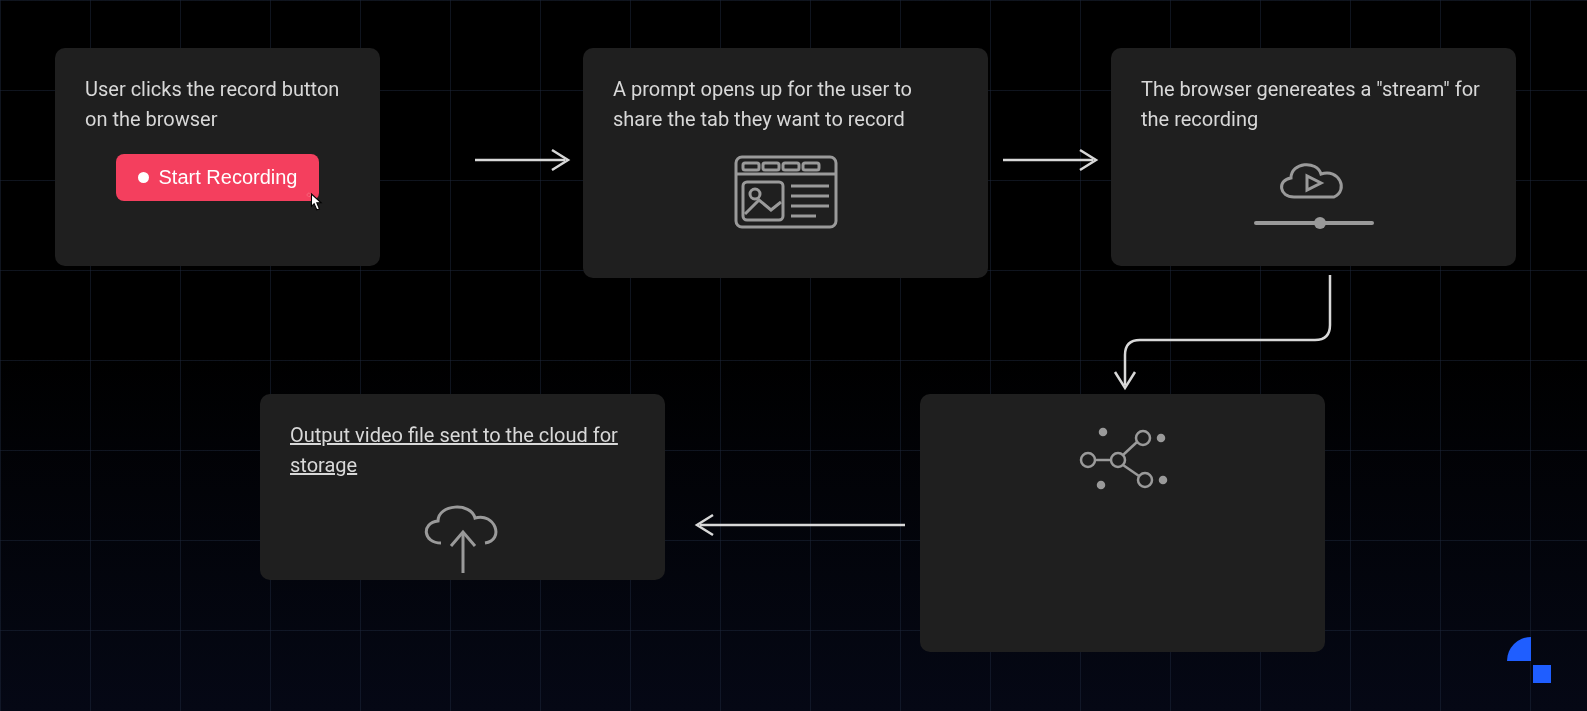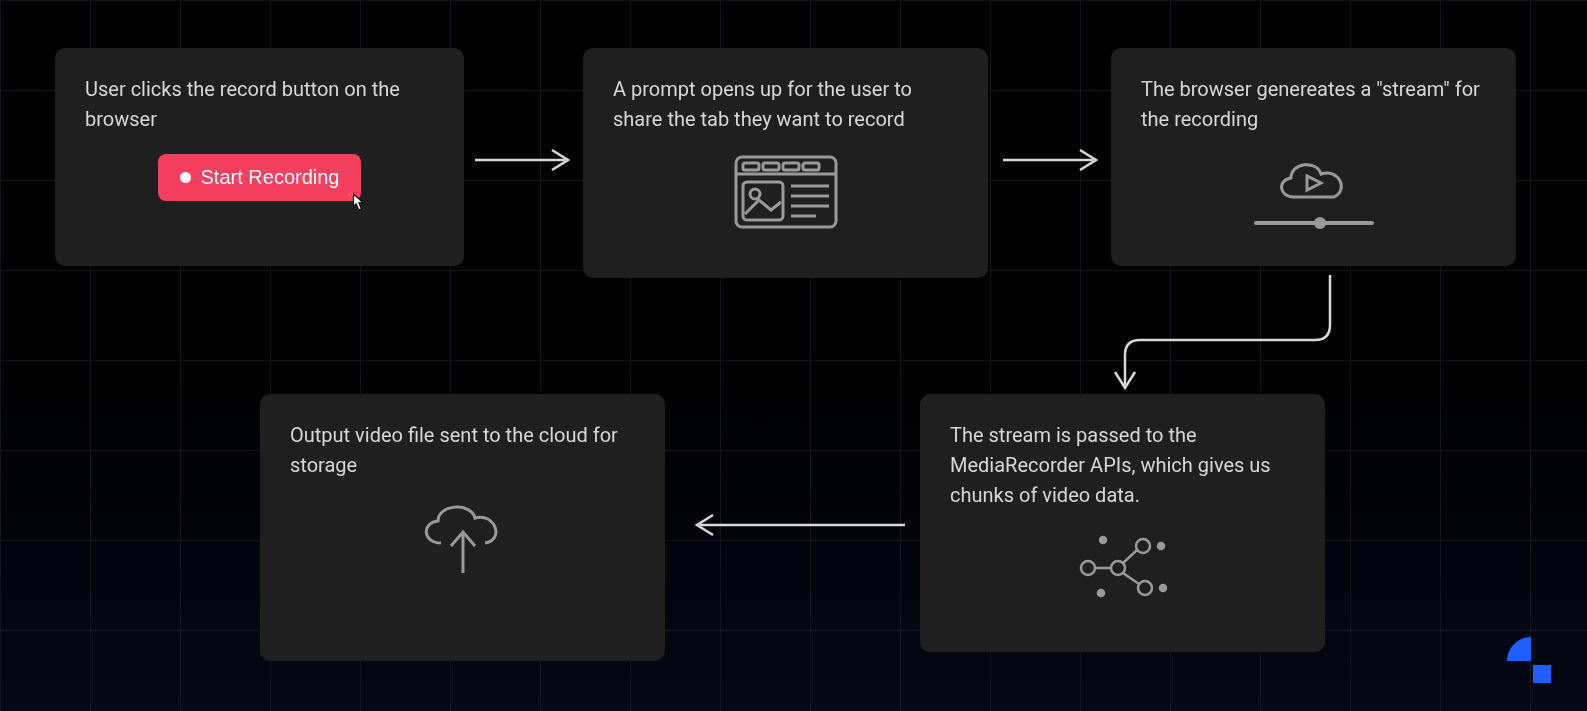--- a/index.html
+++ b/index.html
@@ -65,25 +65,25 @@
       position: absolute;
       stroke: #d8d8d8;
       fill: none;
     }
     .logo {
       position: absolute;
       right: 30px;
       bottom: 20px;
     }
     
-    .c1 { left: 55px; top: 48px; width: 409px; height: 218px; }
+    .c1 { left: 55px; top: 48px; width: 325px; height: 218px; }
     .c2 { left: 583px; top: 48px; width: 405px; height: 230px; }
     .c3 { left: 1111px; top: 48px; width: 405px; height: 218px; }
     .c4 { left: 920px; top: 394px; width: 405px; height: 258px; }
-    .c5 { left: 260px; top: 394px; width: 405px; height: 267px; }
+    .c5 { left: 260px; top: 394px; width: 405px; height: 186px; text-decoration: underline; }
     .slider-track {
       width: 120px;
       height: 4px;
       background: #9a9a9a;
       border-radius: 2px;
       position: relative;
       margin-top: 14px;
     }
     .slider-thumb {
       width: 12px;
@@ -155,21 +155,20 @@
     </div>
   </div>
 </div>
 
 <svg class="arrow" style="left:1100px; top:270px; width:260px; height:130px;" viewBox="0 0 260 130">
   <path d="M230 5 L230 55 Q230 70 215 70 L40 70 Q25 70 25 85 L25 115" stroke="#d8d8d8" stroke-width="2.5" fill="none"></path>
   <polyline points="15,102 25,118 35,102" stroke="#d8d8d8" stroke-width="2.5" fill="none"></polyline>
 </svg>
 
 <div class="card c4">
-  <div class="card-text">The stream is passed to the MediaRecorder APIs, which gives us chunks of video data.</div>
   <div class="icon-center">
     <svg width="100" height="75" viewBox="0 0 100 75" stroke="#9a9a9a" stroke-width="2.5" fill="none">
       <circle cx="15" cy="40" r="7"></circle>
       <circle cx="45" cy="40" r="7"></circle>
       <circle cx="70" cy="18" r="7"></circle>
       <circle cx="72" cy="60" r="7"></circle>
       <circle cx="88" cy="18" r="3" fill="#9a9a9a"></circle>
       <circle cx="30" cy="12" r="3" fill="#9a9a9a"></circle>
       <circle cx="28" cy="65" r="3" fill="#9a9a9a"></circle>
       <circle cx="90" cy="60" r="3" fill="#9a9a9a"></circle>

